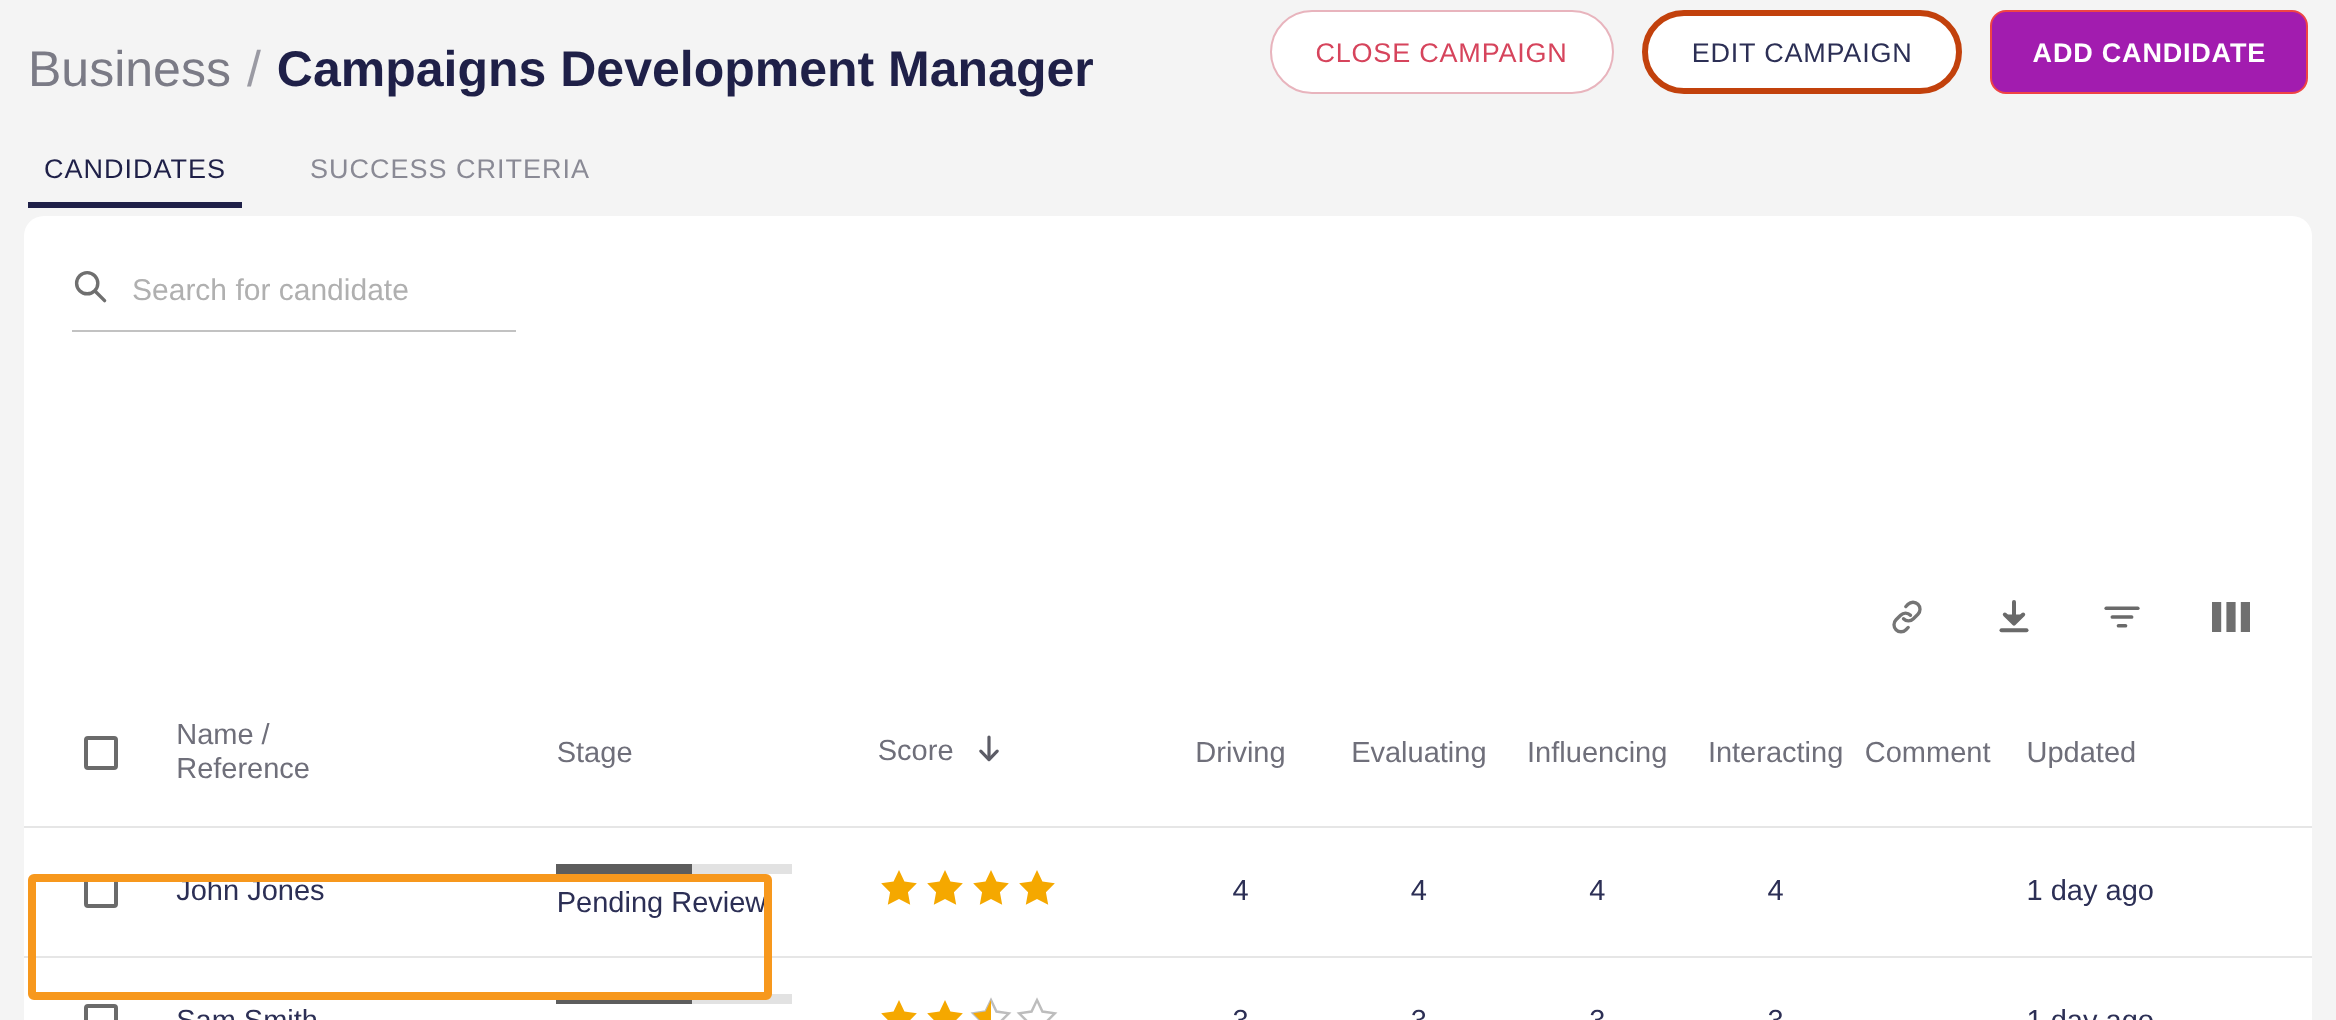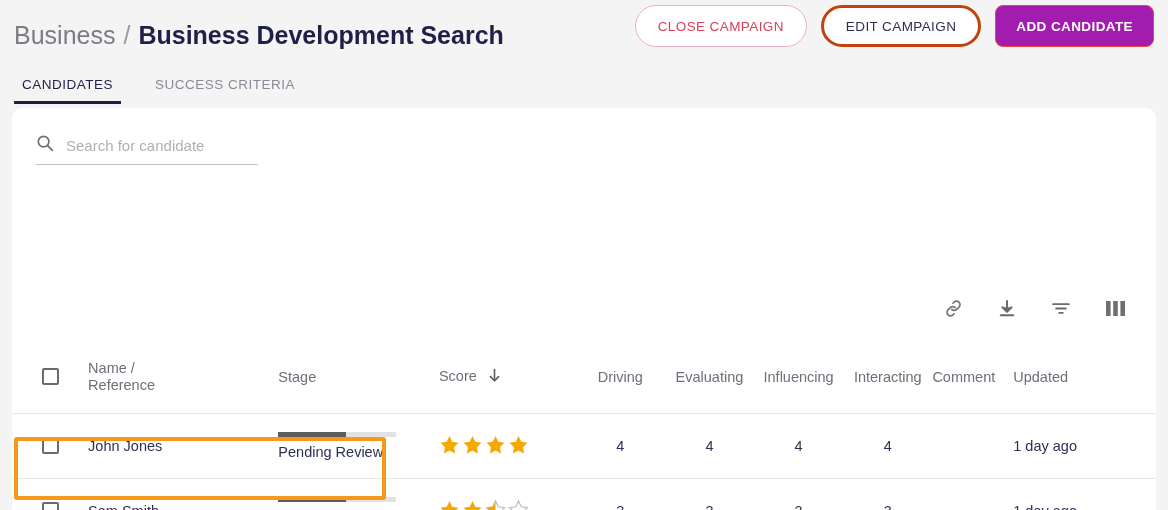--- a/index.html
+++ b/index.html
@@ -227,21 +227,21 @@
     z-index: 5;
   }
 </style>
 </head>
 <body>
 
 <div class="header">
   <div class="breadcrumb">
     <span class="crumb-root">Business</span>
     <span class="crumb-sep">/</span>
-    <span class="crumb-current">Business Development Search</span>
+    <span class="crumb-current">Campaigns Development Manager</span>
   </div>
 
   <div class="header-actions">
     <button class="btn btn-danger">CLOSE CAMPAIGN</button>
     <button class="btn btn-outline">EDIT CAMPAIGN</button>
     <button class="btn btn-primary">ADD CANDIDATE</button>
   </div>
 </div>
 
 <div class="tabs">

